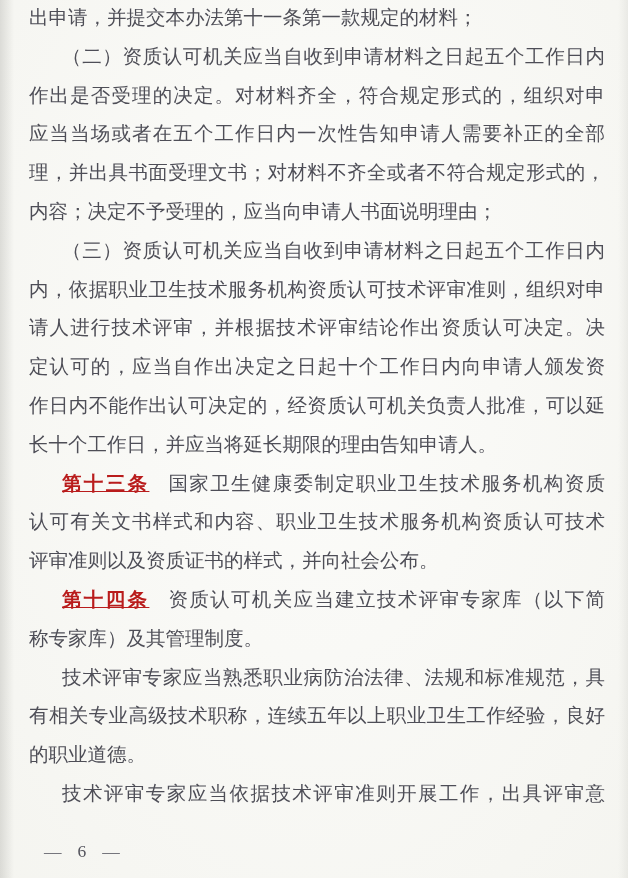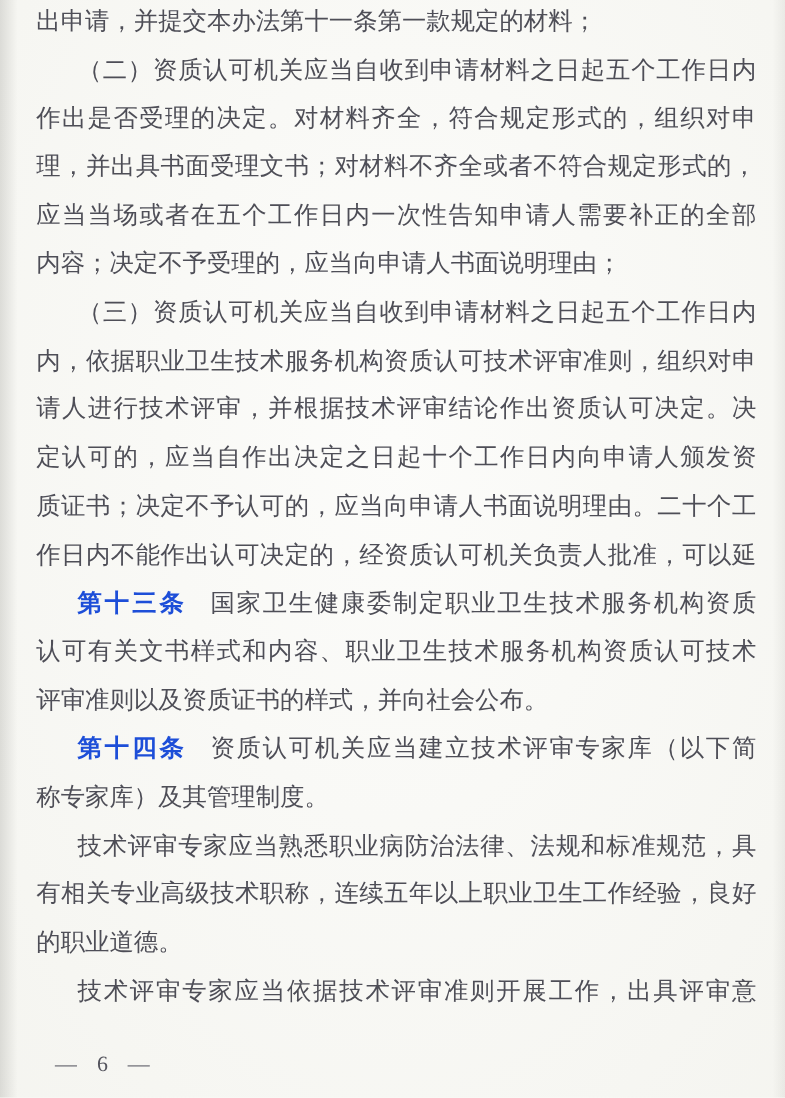--- a/index.html
+++ b/index.html
@@ -41,23 +41,24 @@
   .line.fill {
     white-space: normal;
     text-align: justify;
     text-align-last: justify;
   }
   .line.ind {
     text-indent: 33px;
   }
   .head {
     font-weight: 700;
-    color: #1d4ed8;
+    color: #b91c1c;
     margin-right: 19px;
     letter-spacing: 1px;
+    text-decoration: underline;
   }
   .footer {
     position: absolute;
     left: 44px;
     top: 841px;
     font-size: 17.5px;
     color: #55555e;
     letter-spacing: 2px;
   }
   .footer .dash {
@@ -69,29 +70,29 @@
 </style>
 </head>
 <body>
 
 <div class="page-shading"></div>
 
 <div class="page-text">
   <div class="line"><span>出申请，并提交本办法第十一条第一款规定的材料；</span></div>
   <div class="line fill ind"><span>（二）资质认可机关应当自收到申请材料之日起五个工作日内</span></div>
   <div class="line fill"><span>作出是否受理的决定。对材料齐全，符合规定形式的，组织对申</span></div>
+  <div class="line fill"><span>应当当场或者在五个工作日内一次性告知申请人需要补正的全部</span></div>
   <div class="line fill"><span>理，并出具书面受理文书；对材料不齐全或者不符合规定形式的，</span></div>
-  <div class="line fill"><span>应当当场或者在五个工作日内一次性告知申请人需要补正的全部</span></div>
   <div class="line"><span>内容；决定不予受理的，应当向申请人书面说明理由；</span></div>
   <div class="line fill ind"><span>（三）资质认可机关应当自收到申请材料之日起五个工作日内</span></div>
   <div class="line fill"><span>内，依据职业卫生技术服务机构资质认可技术评审准则，组织对申</span></div>
   <div class="line fill"><span>请人进行技术评审，并根据技术评审结论作出资质认可决定。决</span></div>
   <div class="line fill"><span>定认可的，应当自作出决定之日起十个工作日内向申请人颁发资</span></div>
-  <div class="line fill"><span>质证书；决定不予认可的，应当向申请人书面说明理由。二十个工</span></div>
   <div class="line fill"><span>作日内不能作出认可决定的，经资质认可机关负责人批准，可以延</span></div>
+  <div class="line"><span>长十个工作日，并应当将延长期限的理由告知申请人。</span></div>
   <div class="line fill ind"><span class="head">第十三条</span><span>国家卫生健康委制定职业卫生技术服务机构资质</span></div>
   <div class="line fill"><span>认可有关文书样式和内容、职业卫生技术服务机构资质认可技术</span></div>
   <div class="line"><span>评审准则以及资质证书的样式，并向社会公布。</span></div>
   <div class="line fill ind"><span class="head">第十四条</span><span>资质认可机关应当建立技术评审专家库（以下简</span></div>
   <div class="line"><span>称专家库）及其管理制度。</span></div>
   <div class="line fill ind"><span>技术评审专家应当熟悉职业病防治法律、法规和标准规范，具</span></div>
   <div class="line fill"><span>有相关专业高级技术职称，连续五年以上职业卫生工作经验，良好</span></div>
   <div class="line"><span>的职业道德。</span></div>
   <div class="line fill ind"><span>技术评审专家应当依据技术评审准则开展工作，出具评审意</span></div>
 </div>

